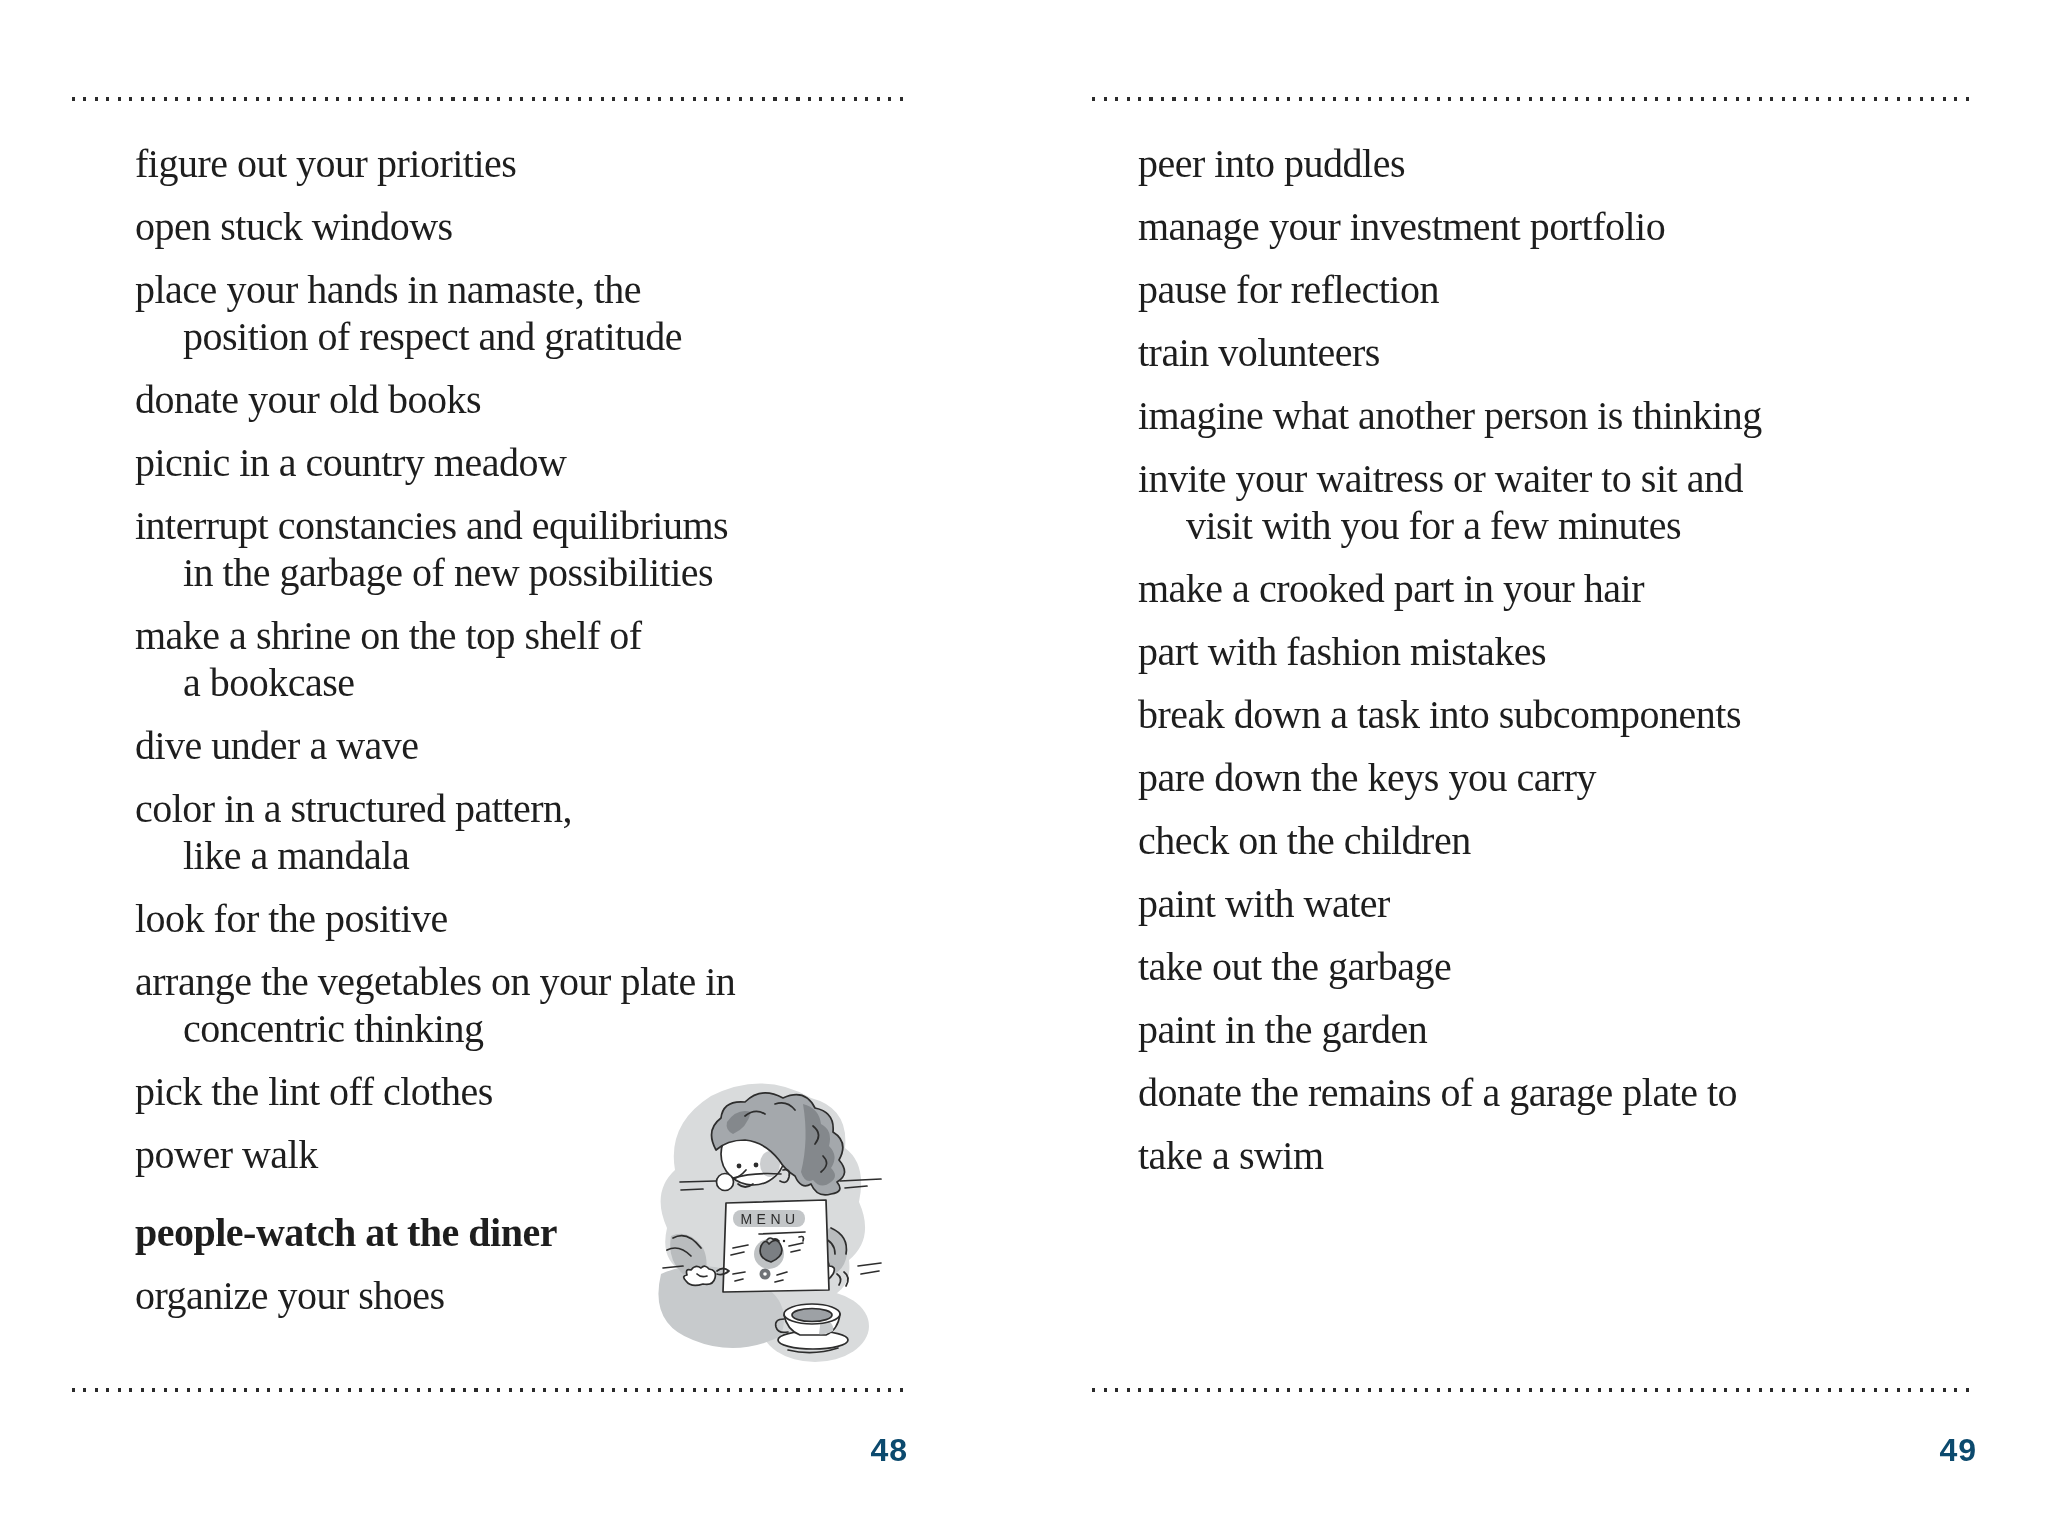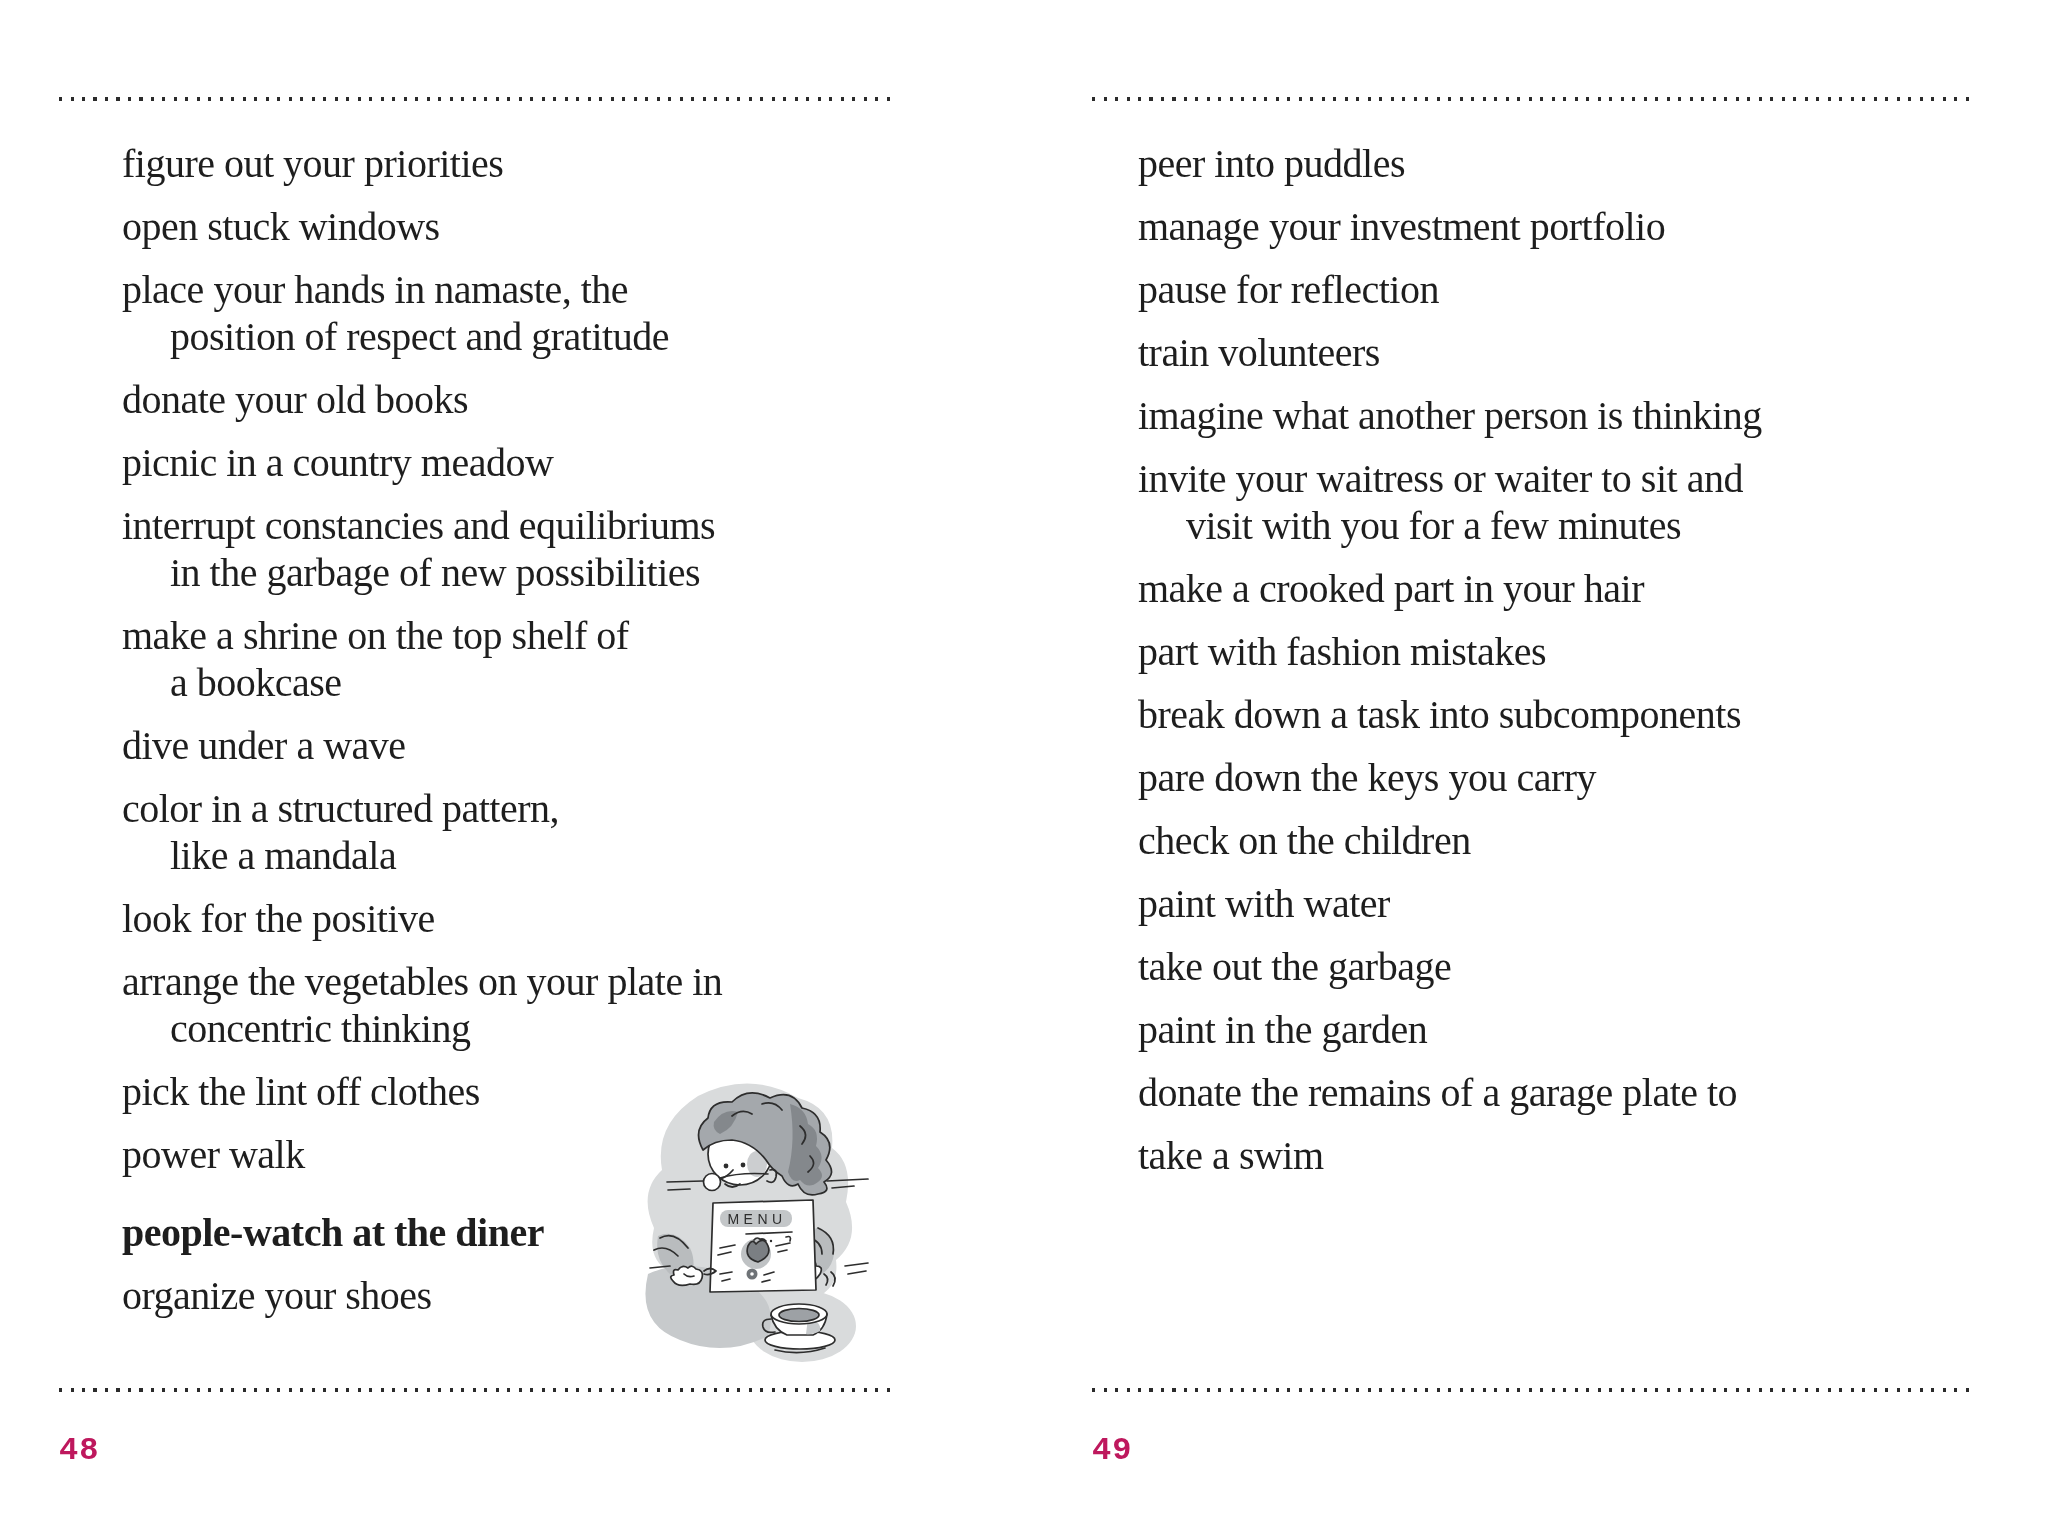--- a/index.html
+++ b/index.html
@@ -1,41 +1,41 @@
 <!DOCTYPE html>
 <html><head>
 <meta charset="utf-8">
 <style>
   html,body{margin:0;padding:0;background:#ffffff;}
   #screen{
     position:relative;width:2048px;height:1536px;background:#ffffff;
     font-family:"Liberation Serif", serif;color:#1e1e1e;overflow:hidden;
   }
   .page{position:absolute;top:0;height:1536px;}
-  #page-left{left:59px;width:836px;}
+  #page-left{left:72px;width:836px;}
   #page-right{left:1092px;width:885px;}
   .rule{
     position:absolute;left:0;right:0;height:4px;
     background-image:repeating-linear-gradient(to right,#2b2b2b 0,#2b2b2b 3px,transparent 3px,transparent 11.5px);
   }
   .rule.top{top:97px;}
   .rule.bottom{top:1388px;}
   .items{
     position:absolute;top:140px;left:63px;right:0;
     font-size:40px;line-height:47px;letter-spacing:-0.5px;
   }
   #page-right .items{left:46px;}
   .item{margin:0 0 16px 0;}
   .item.bold{font-weight:700;margin-top:31px;}
   .line{white-space:nowrap;}
   .line.cont{padding-left:48px;}
   .pagenum{
-    position:absolute;top:1432px;left:0;width:100%;text-align:left;
-    font-family:Liberation Mono, monospace;font-weight:700;font-size:32px;
-    color:#be185d;letter-spacing:1px;
+    position:absolute;top:1432px;left:0;width:100%;text-align:right;
+    font-family:Liberation Sans, sans-serif;font-weight:700;font-size:32px;
+    color:#0c4a6e;letter-spacing:1px;
   }
   #illo{position:absolute;left:581px;top:1078px;}
   #illo text{
     font-family:"Liberation Sans", sans-serif;font-size:14px;letter-spacing:4.5px;fill:#2d2d2d;
   }
 </style>
 </head>
 <body>
 
 <div id="screen">

